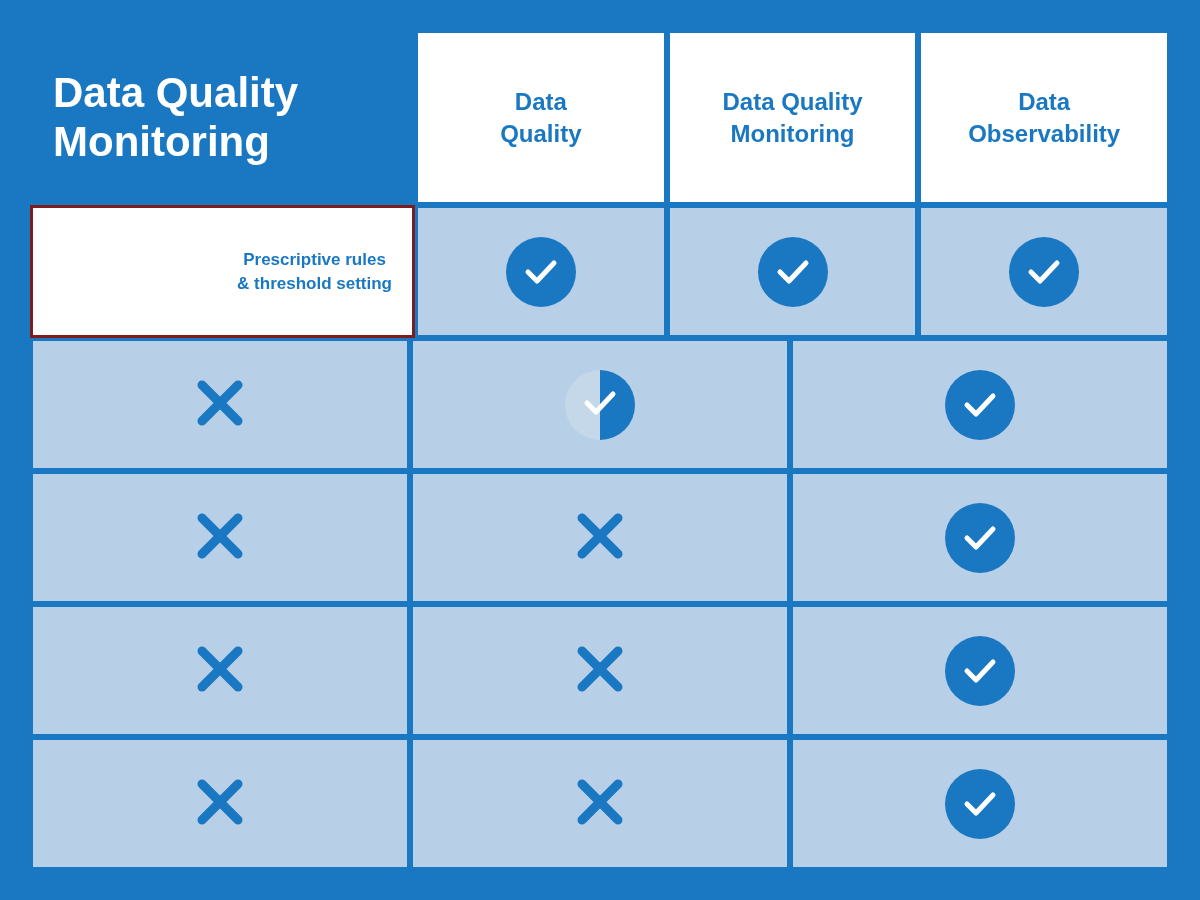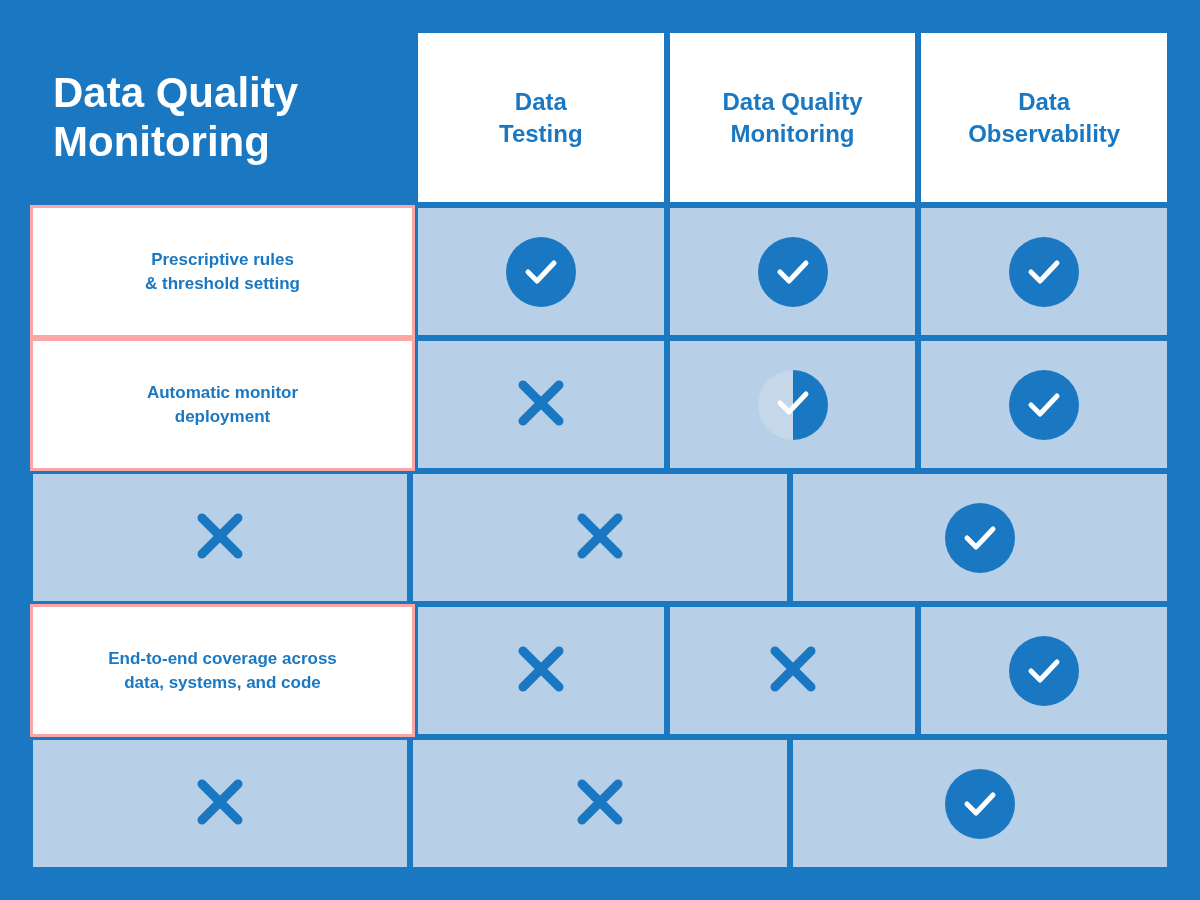--- a/index.html
+++ b/index.html
@@ -68,22 +68,22 @@
       flex: 1;
       display: flex;
       flex-direction: row;
     }
     .row-label-cell {
       width: 385px;
       flex-shrink: 0;
       background-color: white;
       display: flex;
       align-items: center;
-      justify-content: center;
-      border: 3px solid #fca5a5;
+      justify-content: flex-end;
+      border: 3px solid #7f1d1d;
       padding: 10px 20px;
     }
     .row-label-text {
       color: #1a78c2;
       font-size: 17px;
       font-weight: 800;
       text-align: center;
       line-height: 1.4;
     }
     .data-cell {
@@ -121,21 +121,21 @@
   <div class="header-row">
     <div class="header-title-cell">
       <div class="header-title-text">
         <span>Data Quality</span><br>
         <span>Monitoring</span>
       </div>
     </div>
     <div class="header-col">
       <div class="header-col-text">
         <span>Data</span><br>
-        <span>Testing</span>
+        <span>Quality</span>
       </div>
     </div>
     <div class="header-col">
       <div class="header-col-text">
         <span>Data Quality</span><br>
         <span>Monitoring</span>
       </div>
     </div>
     <div class="header-col">
       <div class="header-col-text">
@@ -167,23 +167,20 @@
         </div>
     <div class="data-cell">
           <div class="check-circle">
             <svg class="svg-check" viewBox="0 0 38 38" fill="none" xmlns="http://www.w3.org/2000/svg">
     <polyline points="6,19 15,28 32,10" stroke="white" stroke-width="5" stroke-linecap="round" stroke-linejoin="round"></polyline>
   </svg>
           </div>
         </div>
   </div>
       <div class="data-row">
-    <div class="row-label-cell">
-      <div class="row-label-text">Automatic monitor<br>deployment</div>
-    </div>
     <div class="data-cell">
           <div><svg class="svg-cross" viewBox="0 0 60 60" fill="none" xmlns="http://www.w3.org/2000/svg">
     <line x1="12" y1="12" x2="48" y2="48" stroke="#1a78c2" stroke-width="9" stroke-linecap="round"></line>
     <line x1="48" y1="12" x2="12" y2="48" stroke="#1a78c2" stroke-width="9" stroke-linecap="round"></line>
   </svg></div>
         </div>
     <div class="data-cell">
           <div style="width:70px;height:70px;border-radius:50%;position:relative;overflow:hidden;display:flex;align-items:center;justify-content:center;">
       <div style="position:absolute;left:0;top:0;width:50%;height:100%;background:#c5d8ea;z-index:0;"></div>
       <div style="position:absolute;left:50%;top:0;width:50%;height:100%;background:#1a78c2;z-index:0;"></div>
@@ -215,23 +212,20 @@
         </div>
     <div class="data-cell">
           <div class="check-circle">
             <svg class="svg-check" viewBox="0 0 38 38" fill="none" xmlns="http://www.w3.org/2000/svg">
     <polyline points="6,19 15,28 32,10" stroke="white" stroke-width="5" stroke-linecap="round" stroke-linejoin="round"></polyline>
   </svg>
           </div>
         </div>
   </div>
       <div class="data-row">
-    <div class="row-label-cell">
-      <div class="row-label-text">End-to-end coverage across<br>data, systems, and code</div>
-    </div>
     <div class="data-cell">
           <div><svg class="svg-cross" viewBox="0 0 60 60" fill="none" xmlns="http://www.w3.org/2000/svg">
     <line x1="12" y1="12" x2="48" y2="48" stroke="#1a78c2" stroke-width="9" stroke-linecap="round"></line>
     <line x1="48" y1="12" x2="12" y2="48" stroke="#1a78c2" stroke-width="9" stroke-linecap="round"></line>
   </svg></div>
         </div>
     <div class="data-cell">
           <div><svg class="svg-cross" viewBox="0 0 60 60" fill="none" xmlns="http://www.w3.org/2000/svg">
     <line x1="12" y1="12" x2="48" y2="48" stroke="#1a78c2" stroke-width="9" stroke-linecap="round"></line>
     <line x1="48" y1="12" x2="12" y2="48" stroke="#1a78c2" stroke-width="9" stroke-linecap="round"></line>

